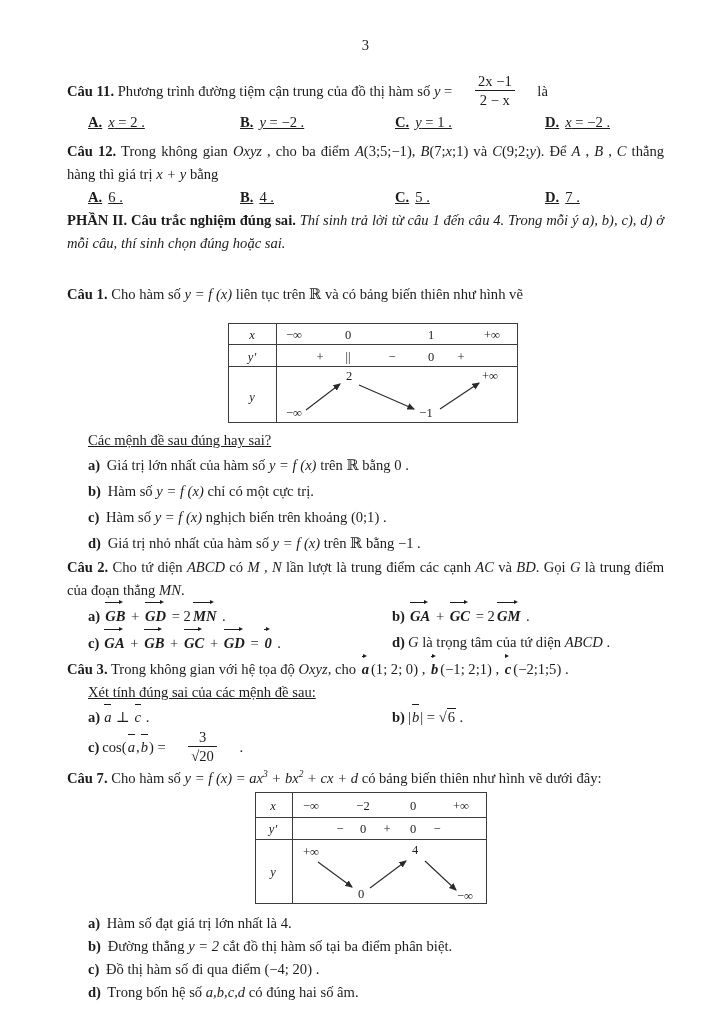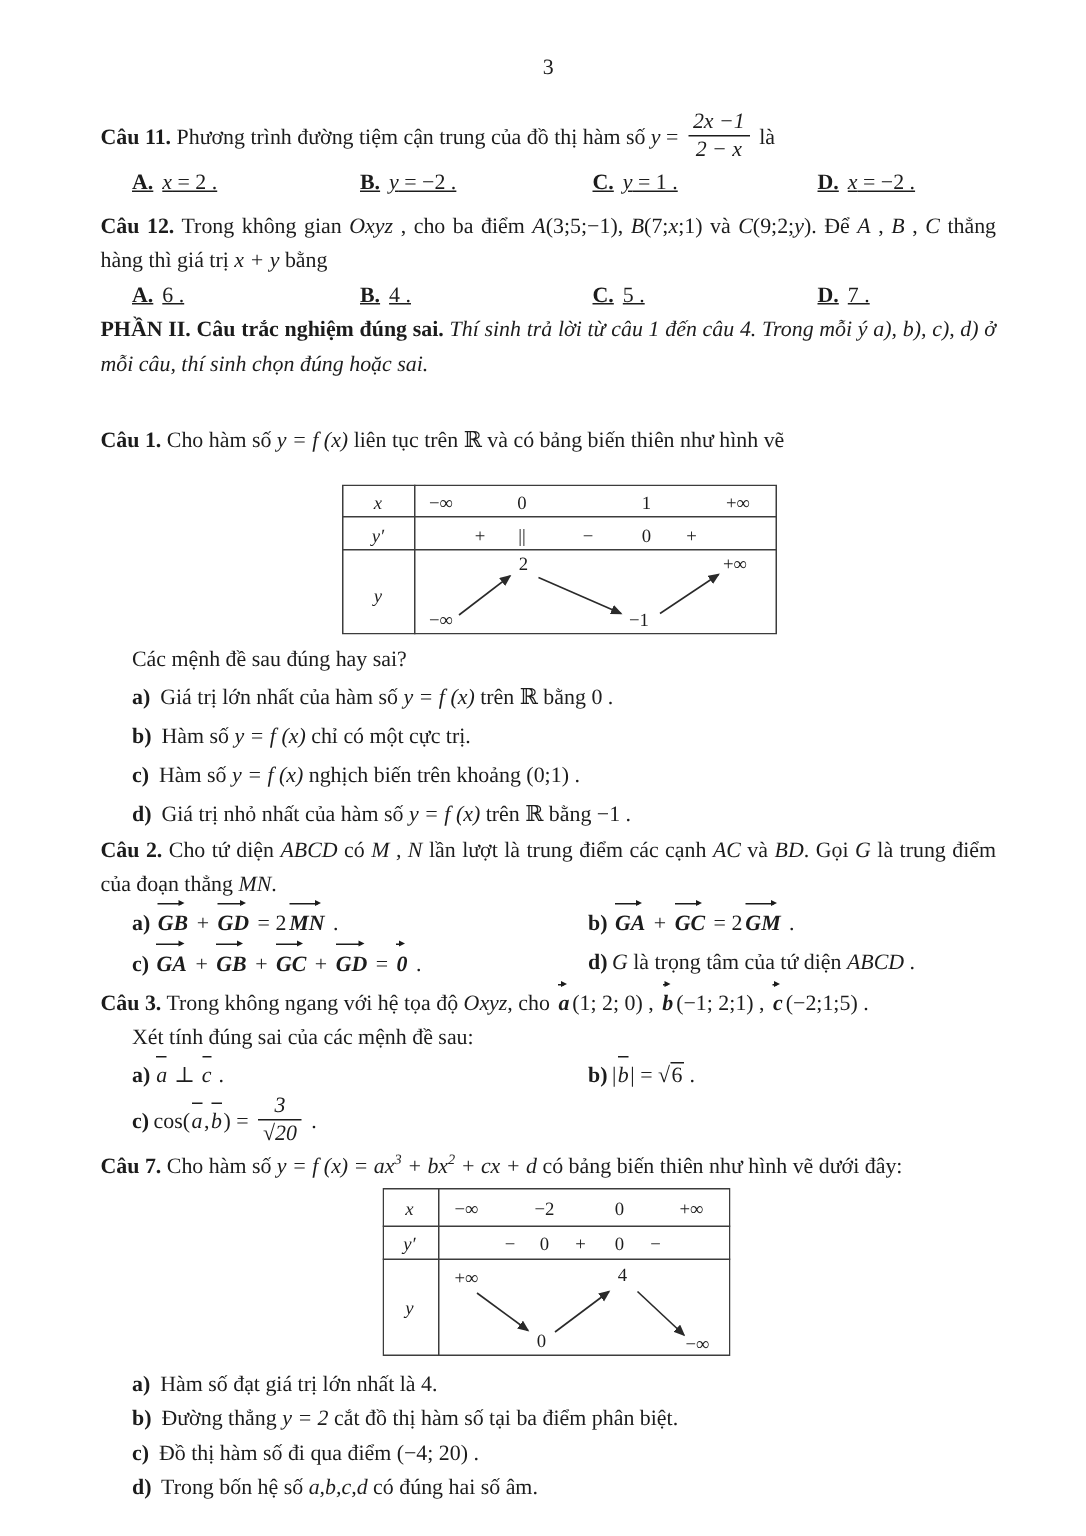--- a/index.html
+++ b/index.html
@@ -13,34 +13,34 @@
   .para{margin:0;text-align:justify;}
   .s-r{font-style:normal;}
   .s-i{font-style:italic;}
   .s-b{font-weight:bold;}
   .s-sup{font-size:9.5px;vertical-align:super;font-style:italic;line-height:0;}
   .s-v{position:relative;display:inline-block;font-style:italic;margin:0 2px;padding-top:2px;font-weight:bold;}
   .s-v::before{content:"";position:absolute;top:0;left:0;right:4px;border-top:1px solid #1c1c1c;}
   .s-v::after{content:"";position:absolute;top:-2px;right:0;width:0;height:0;border:2px solid transparent;border-left:4px solid #1c1c1c;}
   .s-bar{position:relative;display:inline-block;font-style:italic;margin:0 1px;padding-top:1px;}
   .s-bar::before{content:"";position:absolute;top:0;left:0;right:0;border-top:1px solid #1c1c1c;}
-  .frac{display:inline-block;vertical-align:middle;text-align:center;font-style:italic;margin:0 3px;position:relative;top:-2px;}
+  .frac{display:inline-block;vertical-align:middle;text-align:center;margin:0 19px;position:relative;top:-2px;}
   .frac .num{display:block;border-bottom:1px solid #1c1c1c;padding:0 3px;line-height:18px;}
   .frac .den{display:block;padding:0 3px;line-height:18px;text-align:center;}
   .s-sqrt{white-space:nowrap;}
   .s-sqrt .rad{font-style:normal;}
   .s-sqrt .rand{border-top:1px solid #1c1c1c;font-style:normal;padding:0 1px;}
   .optrow{display:grid;grid-template-columns:152px 155px 150px 1fr;padding-left:21px;margin:0;line-height:23px;text-decoration:underline;}
   .okey{font-weight:bold;margin-right:6px;}
   .opt{white-space:nowrap;}
   .grid2{display:grid;grid-template-columns:304px 1fr;padding-left:21px;line-height:25px;align-items:center;}
   .stmt{padding-left:21px;line-height:26px;}
   .stmt4{padding-left:21px;line-height:23px;}
   .skey{font-weight:bold;margin-right:3px;}
-  .intro{padding-left:21px;line-height:23px;}
+  .intro{padding-left:21px;line-height:23px;text-decoration:underline;}
   .tw1{margin:4px 0 6px 161px;line-height:0;}
   .tw2{margin:2px 0 8px 188px;line-height:0;}
   svg text{font-family:"Liberation Serif","DejaVu Serif",serif;font-size:12.5px;fill:#1c1c1c;}
   .mb6{margin-bottom:6px;} .mb10{margin-bottom:28px;} .mb4{margin-bottom:17px;} .mb2{margin-bottom:2px;}
 </style>
 </head>
 <body>
 
 <div class="page">
 
@@ -119,21 +119,21 @@
     <span><span class="s-b">Câu 2.</span><span class="s-r"> Cho tứ diện </span><span class="s-i">ABCD</span><span class="s-r"> có </span><span class="s-i">M , N</span><span class="s-r"> lần lượt là trung điểm các cạnh </span><span class="s-i">AC</span><span class="s-r"> và </span><span class="s-i">BD</span><span class="s-r">. Gọi </span><span class="s-i">G</span><span class="s-r"> là trung điểm của đoạn thẳng </span><span class="s-i">MN</span><span class="s-r">.</span></span>
   </div>
   <div class="grid2">
     <span><span class="skey">a)</span><span><span class="s-v">GB</span><span class="s-r"> + </span><span class="s-v">GD</span><span class="s-r"> = 2</span><span class="s-v">MN</span><span class="s-r"> .</span></span></span>
     <span><span class="skey">b)</span><span><span class="s-v">GA</span><span class="s-r"> + </span><span class="s-v">GC</span><span class="s-r"> = 2</span><span class="s-v">GM</span><span class="s-r"> .</span></span></span>
     <span><span class="skey">c)</span><span><span class="s-v">GA</span><span class="s-r"> + </span><span class="s-v">GB</span><span class="s-r"> + </span><span class="s-v">GC</span><span class="s-r"> + </span><span class="s-v">GD</span><span class="s-r"> = </span><span class="s-v">0</span><span class="s-r"> .</span></span></span>
     <span><span class="skey">d)</span><span><span class="s-i">G</span><span class="s-r"> là trọng tâm của tứ diện </span><span class="s-i">ABCD</span><span class="s-r"> .</span></span></span>
   </div>
 
   <div class="para">
-    <span><span class="s-b">Câu 3.</span><span class="s-r"> Trong không ngang với hệ tọa độ </span><span class="s-i">Oxyz,</span><span class="s-r"> cho </span><span class="s-v">a</span><span class="s-r">(1; 2; 0) , </span><span class="s-v">b</span><span class="s-r">(−1; 2;1) , </span><span class="s-v">c</span><span class="s-r">(−2;1;5) .</span></span>
+    <span><span class="s-b">Câu 3.</span><span class="s-r"> Trong không gian với hệ tọa độ </span><span class="s-i">Oxyz,</span><span class="s-r"> cho </span><span class="s-v">a</span><span class="s-r">(1; 2; 0) , </span><span class="s-v">b</span><span class="s-r">(−1; 2;1) , </span><span class="s-v">c</span><span class="s-r">(−2;1;5) .</span></span>
   </div>
   <div class="intro">Xét tính đúng sai của các mệnh đề sau:</div>
   <div class="grid2">
     <span><span class="skey">a)</span><span><span class="s-bar">a</span><span class="s-r"> ⊥ </span><span class="s-bar">c</span><span class="s-r"> .</span></span></span>
     <span><span class="skey">b)</span><span><span class="s-r">|</span><span class="s-bar">b</span><span class="s-r">| = </span><span class="s-sqrt"><span class="rad">√</span><span class="rand">6</span></span><span class="s-r"> .</span></span></span>
     <span><span class="skey">c)</span><span><span class="s-r">cos(</span><span class="s-bar">a</span><span class="s-r">,</span><span class="s-bar">b</span><span class="s-r">) = </span><span class="frac"><span class="num">3</span><span class="den">√20</span></span><span class="s-r"> .</span></span></span>
   </div>
 
   <div class="para mb2">
     <span><span class="s-b">Câu 7.</span><span class="s-r"> Cho hàm số </span><span class="s-i">y = f (x) = ax</span><span class="s-sup">3</span><span class="s-i"> + bx</span><span class="s-sup">2</span><span class="s-i"> + cx + d</span><span class="s-r"> có bảng biến thiên như hình vẽ dưới đây:</span></span>

